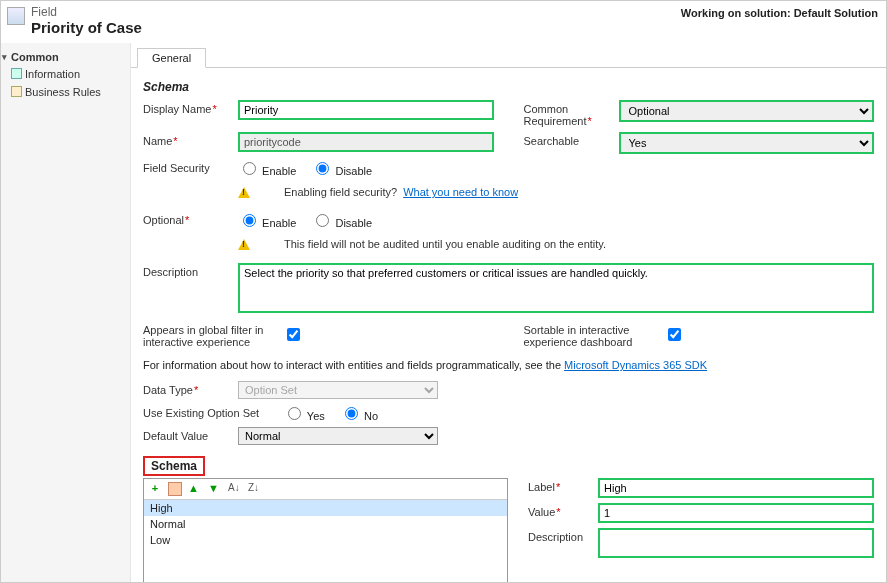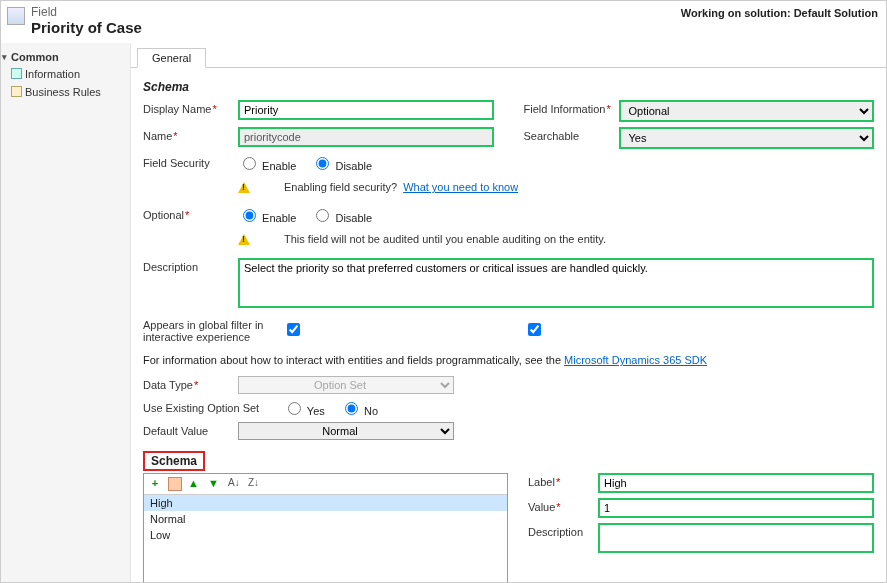--- a/index.html
+++ b/index.html
@@ -27,21 +27,21 @@
   .row { display:flex; align-items:flex-start; margin-bottom:5px; }
   .lbl { width:95px; padding-top:3px; color:#333; }
   .lbl.wide { width:140px; }
   .req { color:#c00; margin-left:1px; }
   .field { flex:1; }
   .two { display:flex; gap:30px; }
   .two > .col { flex:1; }
   input[type=text], textarea, select.full { width:100%; border:2px solid #22c55e; padding:2px 4px; font-family:inherit; font-size:11px; }
   input[disabled] { background:#eee; color:#555; }
   select { border:1px solid #999; font-family:inherit; font-size:11px; padding:1px 2px; }
-  select.med { width:216px;text-align:center; }
+  select.med { width:200px; }
   .radio-set label { margin-right:12px; }
   .info-row { margin:4px 0 8px 0; display:flex; align-items:center; gap:6px; }
   .warn-icon { width:0; height:0; border-left:6px solid transparent; border-right:6px solid transparent; border-bottom:11px solid #f0c000; display:inline-block; position:relative; }
   .warn-icon::after { content:"!"; position:absolute; left:-2px; top:0px; font-size:9px; font-weight:bold; color:#333; }
   a.link { color:#0066cc; text-decoration:underline; }
   textarea { height:50px; resize:none; }
   .opts-head { font-weight:bold; border:2px solid #d22; display:inline-block; padding:1px 6px; margin:6px 0 0 0; font-size:12px; }
   .opts-wrap { display:flex; gap:20px; margin-top:2px; align-items:flex-start; }
   .opts-box { border:1px solid #999; width:365px; }
   .opts-tb { border-bottom:1px solid #ccc; padding:3px 4px; display:flex; gap:6px; }
@@ -96,21 +96,21 @@
 
         <div class="two">
           <div class="col">
             <div class="row">
               <div class="lbl"><span>Display Name</span><span class="req">*</span></div>
               <div class="field"><input type="text" value="Priority" style=""></div>
             </div>
           </div>
           <div class="col">
             <div class="row">
-              <div class="lbl"><span>Field Information</span><span class="req">*</span></div>
+              <div class="lbl"><span>Common Requirement</span><span class="req">*</span></div>
               <div class="field"><select class="full"><option>Optional</option></select></div>
             </div>
           </div>
         </div>
 
         <div class="two">
           <div class="col">
             <div class="row">
               <div class="lbl"><span>Name</span><span class="req">*</span></div>
               <div class="field"><input type="text" disabled="" value="prioritycode" style=""></div>
@@ -162,20 +162,21 @@
 
         <div class="two" style="margin-top:6px;">
           <div class="col">
             <div class="row">
               <div class="lbl wide">Appears in global filter in interactive experience</div>
               <div class="field chk"><input type="checkbox" checked="" style=""></div>
             </div>
           </div>
           <div class="col">
             <div class="row">
+              <div class="lbl wide">Sortable in interactive experience dashboard</div>
               <div class="field chk"><input type="checkbox" checked="" style=""></div>
             </div>
           </div>
         </div>
 
         <div class="sdk-row">
           <span>For information about how to interact with entities and fields programmatically, see the</span>
           <a href="#" class="link">Microsoft Dynamics 365 SDK</a>
         </div>
 

